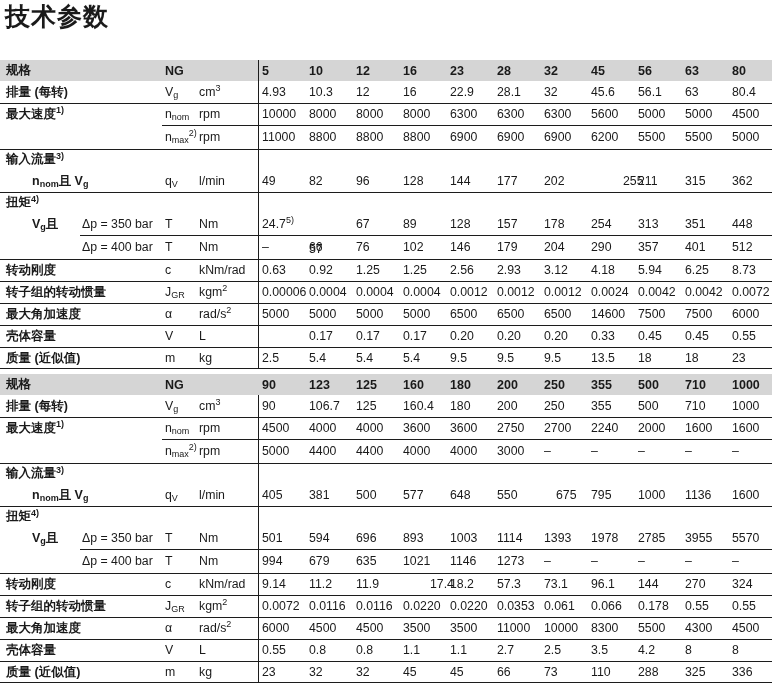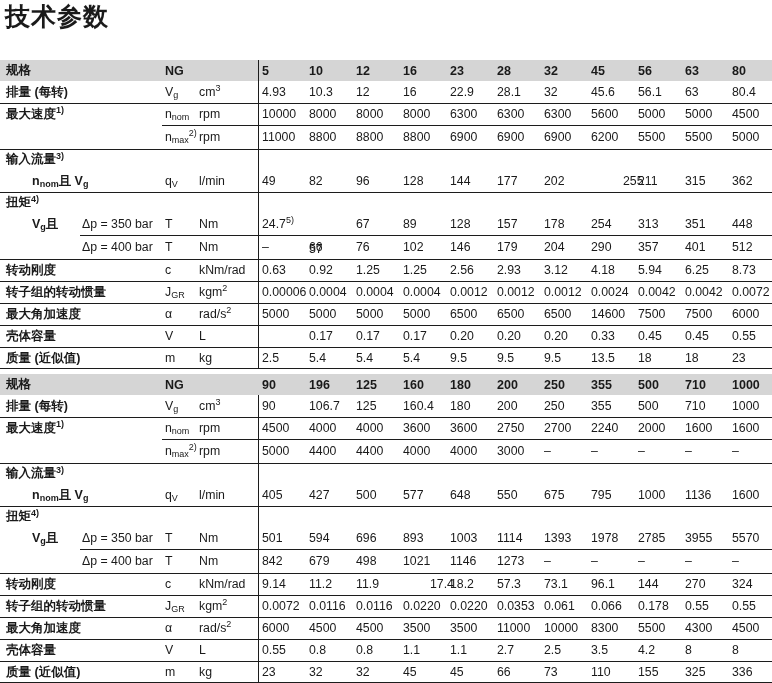--- a/index.html
+++ b/index.html
@@ -247,21 +247,21 @@
         <span class="abs " style="left: 732px;">23</span>
         <div class="vline"></div>
         <div class="bline"></div>
       </div>
     </div>
   <div id="table2" class="table" style="top:374px;">
       <div class="row band" style="height: 21px;">
         <span class="abs lbl" style="left: 6px;">规格</span>
         <span class="abs " style="left: 165px;">NG</span>
         <span class="abs " style="left: 262px;">90</span>
-        <span class="abs " style="left: 309px;">196</span>
+        <span class="abs " style="left: 309px;">123</span>
         <span class="abs " style="left: 356px;">125</span>
         <span class="abs " style="left: 403px;">160</span>
         <span class="abs " style="left: 450px;">180</span>
         <span class="abs " style="left: 497px;">200</span>
         <span class="abs " style="left: 544px;">250</span>
         <span class="abs " style="left: 591px;">355</span>
         <span class="abs " style="left: 638px;">500</span>
         <span class="abs " style="left: 685px;">710</span>
         <span class="abs " style="left: 732px;">1000</span>
       </div>
@@ -320,26 +320,26 @@
       <div class="row section" style="height: 21px;">
         <div class="tline" style="left: 0px;"></div>
         <span class="abs lbl" style="left: 6px;">输入流量<span class="sp">3)</span></span>
         <div class="vline"></div>
       </div>
       <div class="row data" style="height: 22px;">
         <span class="abs lbl" style="left: 32px;">n<span class="sb">nom</span> 且 V<span class="sb">g</span></span>
         <span class="abs " style="left: 165px;">q<span class="sb">V</span></span>
         <span class="abs " style="left: 199px;">l/min</span>
         <span class="abs " style="left: 262px;">405</span>
-        <span class="abs " style="left: 309px;">427</span>
+        <span class="abs " style="left: 309px;">381</span>
         <span class="abs " style="left: 356px;">500</span>
         <span class="abs " style="left: 403px;">577</span>
         <span class="abs " style="left: 450px;">648</span>
         <span class="abs " style="left: 497px;">550</span>
-        <span class="abs " style="left: 544px;">675</span>
+        <span class="abs " style="left: 556px;">675</span>
         <span class="abs " style="left: 591px;">795</span>
         <span class="abs " style="left: 638px;">1000</span>
         <span class="abs " style="left: 685px;">1136</span>
         <span class="abs " style="left: 732px;">1600</span>
         <div class="vline"></div>
       </div>
       <div class="row section" style="height: 21px;">
         <div class="tline" style="left: 0px;"></div>
         <span class="abs lbl" style="left: 6px;">扭矩<span class="sp">4)</span></span>
         <div class="vline"></div>
@@ -360,23 +360,23 @@
         <span class="abs " style="left: 638px;">2785</span>
         <span class="abs " style="left: 685px;">3955</span>
         <span class="abs " style="left: 732px;">5570</span>
         <div class="vline"></div>
       </div>
       <div class="row data" style="height: 24px;">
         <div class="tline" style="left: 80px;"></div>
         <span class="abs sublbl" style="left: 82px;">Δp = 400 bar</span>
         <span class="abs " style="left: 165px;">T</span>
         <span class="abs " style="left: 199px;">Nm</span>
-        <span class="abs " style="left: 262px;">842</span>
+        <span class="abs " style="left: 262px;">994</span>
         <span class="abs " style="left: 309px;">679</span>
-        <span class="abs " style="left: 356px;">498</span>
+        <span class="abs " style="left: 356px;">635</span>
         <span class="abs " style="left: 403px;">1021</span>
         <span class="abs " style="left: 450px;">1146</span>
         <span class="abs " style="left: 497px;">1273</span>
         <span class="abs " style="left: 544px;">–</span>
         <span class="abs " style="left: 591px;">–</span>
         <span class="abs " style="left: 638px;">–</span>
         <span class="abs " style="left: 685px;">–</span>
         <span class="abs " style="left: 732px;">–</span>
         <div class="vline"></div>
       </div>
@@ -458,20 +458,20 @@
         <span class="abs " style="left: 165px;">m</span>
         <span class="abs " style="left: 199px;">kg</span>
         <span class="abs " style="left: 262px;">23</span>
         <span class="abs " style="left: 309px;">32</span>
         <span class="abs " style="left: 356px;">32</span>
         <span class="abs " style="left: 403px;">45</span>
         <span class="abs " style="left: 450px;">45</span>
         <span class="abs " style="left: 497px;">66</span>
         <span class="abs " style="left: 544px;">73</span>
         <span class="abs " style="left: 591px;">110</span>
-        <span class="abs " style="left: 638px;">155</span>
+        <span class="abs " style="left: 638px;">288</span>
         <span class="abs " style="left: 685px;">325</span>
         <span class="abs " style="left: 732px;">336</span>
         <div class="vline"></div>
         <div class="bline"></div>
       </div>
     </div>
 </div>
 
 </body></html>

